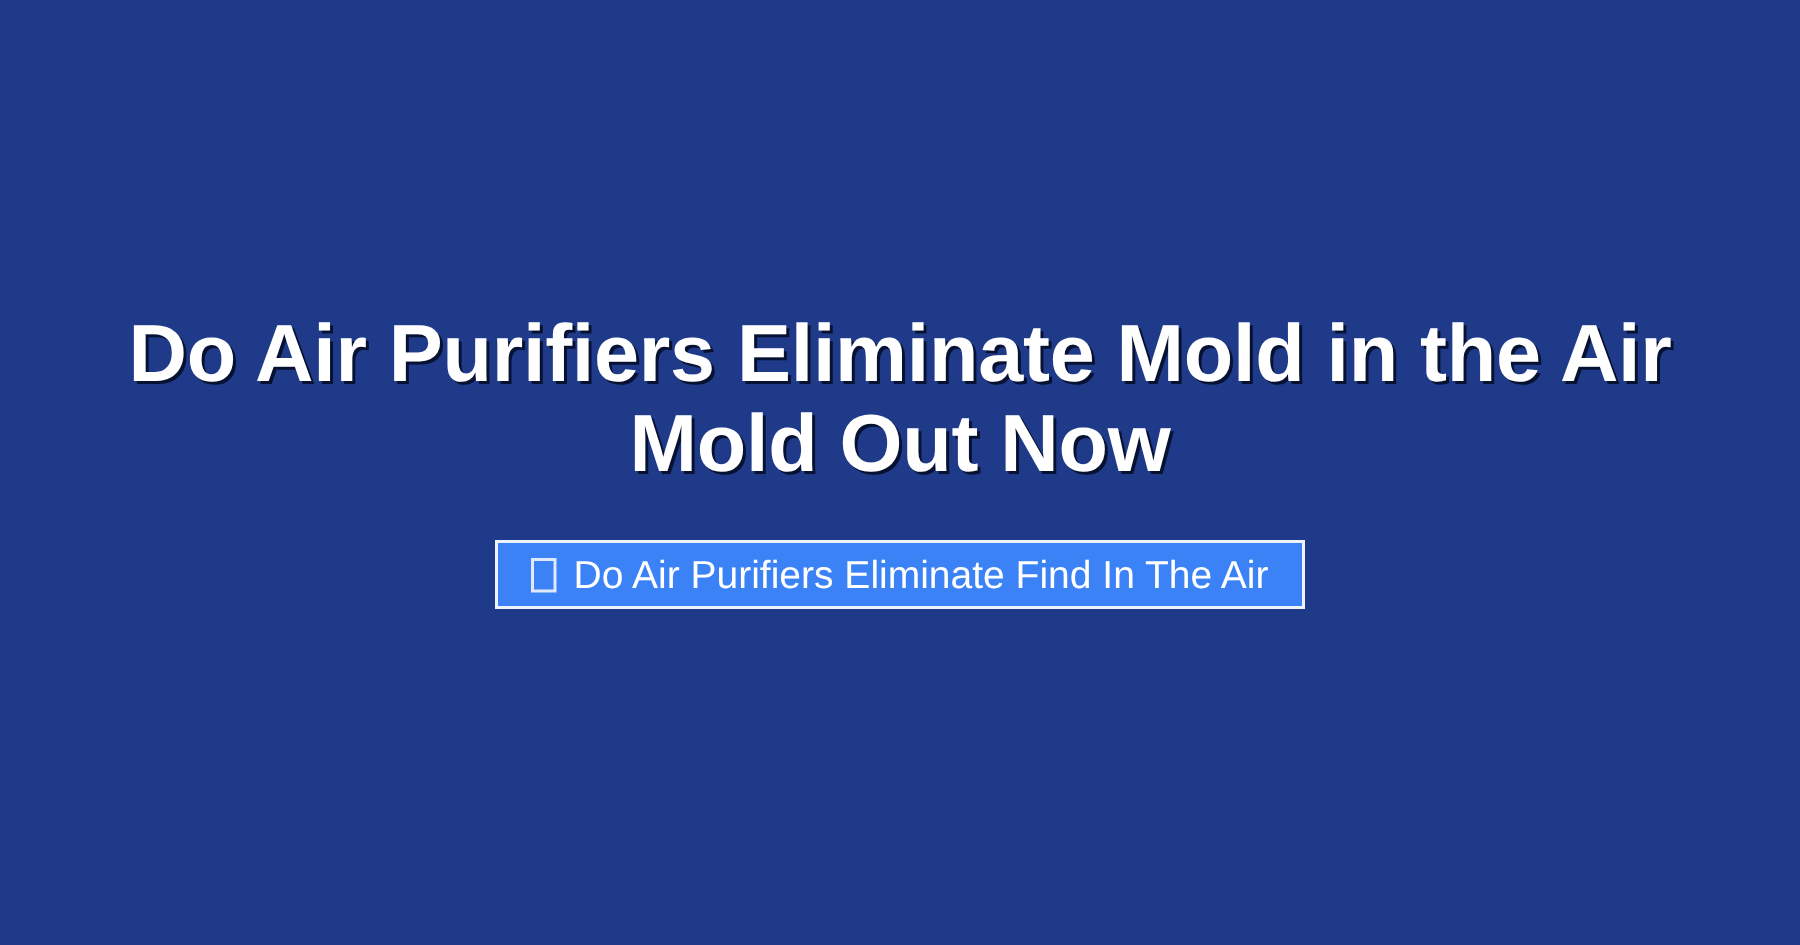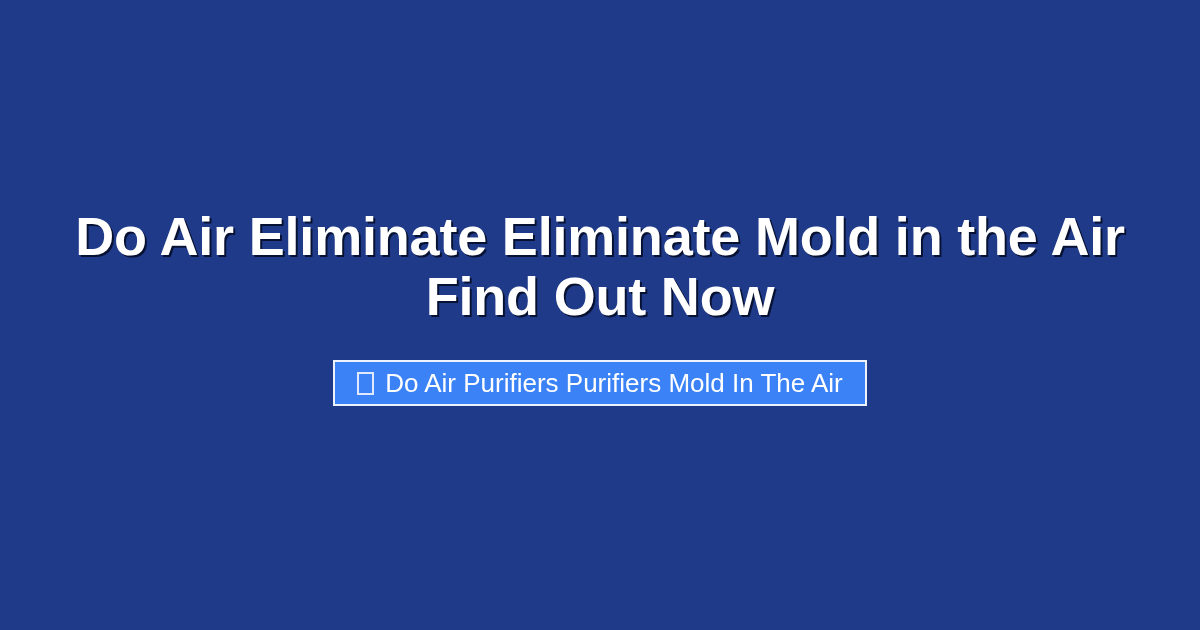--- a/index.html
+++ b/index.html
@@ -85,22 +85,22 @@
     display: inline-block;
   }
 </style>
 </head>
 <body>
 
 <div id="card">
 
   <div id="content-stack">
 
-    <h1 id="headline">Do Air Eliminate Eliminate Mold in the Air Find Out Now</h1>
+    <h1 id="headline">Do Air Purifiers Eliminate Mold in the Air Mold Out Now</h1>
 
     <div id="cta-button">
       <span id="cta-glyph"></span>
-      <span id="cta-label">Do Air Purifiers Purifiers Mold In The Air</span>
+      <span id="cta-label">Do Air Purifiers Eliminate Find In The Air</span>
     </div>
 
   </div>
 
 </div>
 
 </body></html>

